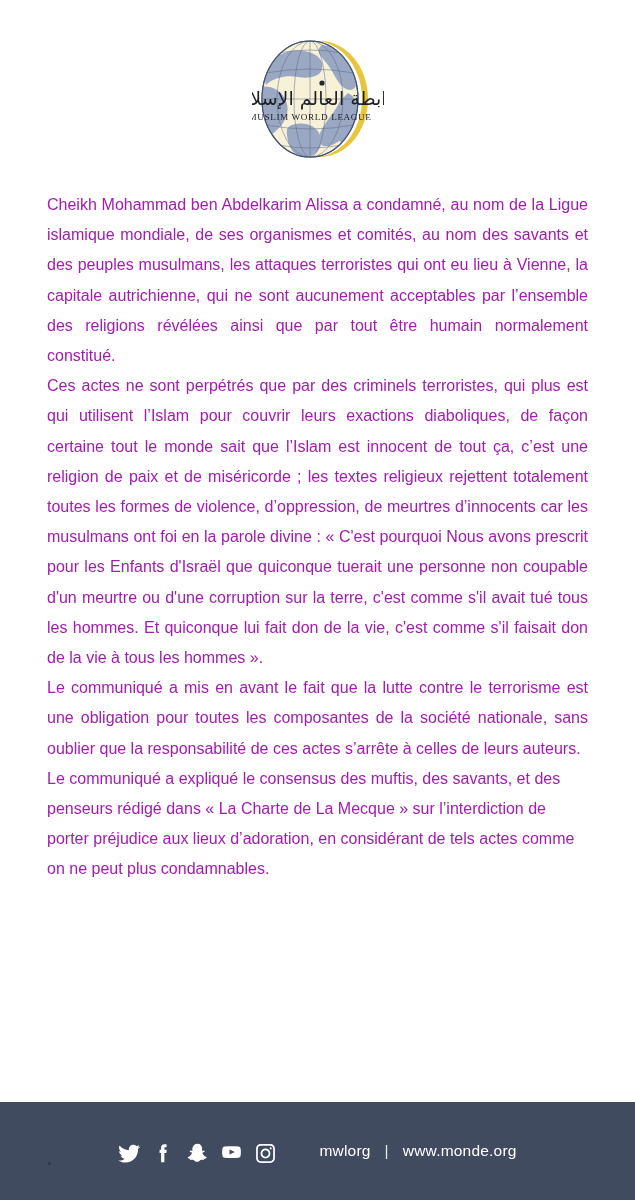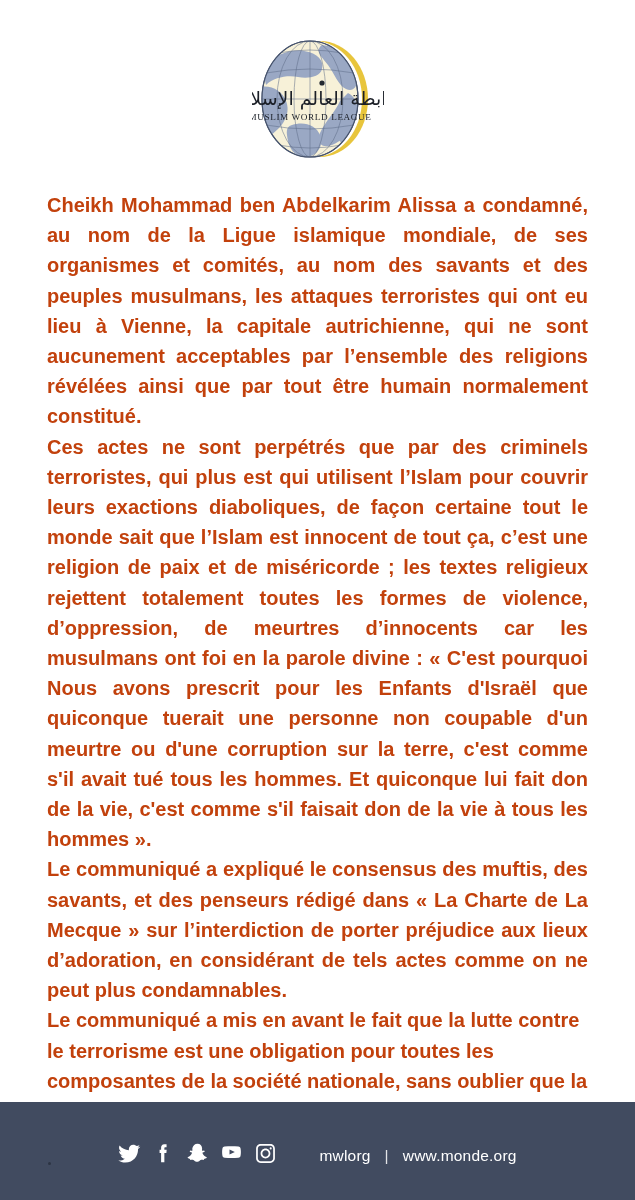--- a/index.html
+++ b/index.html
@@ -52,26 +52,25 @@
   .city-line {
     color: #36405c;
     font-size: 17.5px;
     font-weight: bold;
     letter-spacing: 0.1px;
     margin: 0 0 28px 0;
     line-height: 1.2;
   }
 
   .body-text {
-    color: #c2410c;
-    font-size: 20px;
+    color: #a21caf;
+    font-size: 16px;
     line-height: 30.2px;
     text-align: justify;
     margin: 0;
-    font-weight: bold;
   }
   .body-text p {
     margin: 0;
     text-align: justify;
   }
   .body-text p:last-child {
     text-align: left;
   }
   .body-text p.last-left {
     text-align: left;
@@ -85,21 +84,21 @@
     bottom: 0;
     height: 98px;
     background: #414b60;
     display: flex;
     align-items: center;
     justify-content: center;
     box-sizing: border-box;
   }
   .footer-inner {
     display: flex;
-    align-items: flex-end;
+    align-items: flex-start;
     gap: 16px;
     transform: translateY(2px);
   }
   .social-icons {
     display: flex;
     align-items: center;
     gap: 11px;
   }
   .social-icons .ico {
     display: inline-flex;
@@ -191,22 +190,22 @@
         </g>
       </svg>
     </div>
   </div>
 
   <div class="content">
 
     <div class="body-text">
       <p>Cheikh Mohammad ben Abdelkarim Alissa a condamné, au nom de la Ligue islamique mondiale, de ses organismes et comités, au nom des savants et des peuples musulmans, les attaques terroristes qui ont eu lieu à Vienne, la capitale autrichienne, qui ne sont aucunement acceptables par l’ensemble des religions révélées ainsi que par tout être humain normalement constitué.</p>
       <p>Ces actes ne sont perpétrés que par des criminels terroristes, qui plus est qui utilisent l’Islam pour couvrir leurs exactions diaboliques, de façon certaine tout le monde sait que l’Islam est innocent de tout ça, c’est une religion de paix et de miséricorde ; les textes religieux rejettent totalement toutes les formes de violence, d’oppression, de meurtres d’innocents car les musulmans ont foi en la parole divine : « C'est pourquoi Nous avons prescrit pour les Enfants d'Israël que quiconque tuerait une personne non coupable d'un meurtre ou d'une corruption sur la terre, c'est comme s'il avait tué tous les hommes. Et quiconque lui fait don de la vie, c'est comme s'il faisait don de la vie à tous les hommes ».</p>
+      <p>Le communiqué a mis en avant le fait que la lutte  contre le terrorisme est une obligation pour toutes les composantes de la société nationale, sans oublier que la responsabilité de ces actes s’arrête à celles de leurs auteurs.</p>
       <p>Le communiqué a expliqué le consensus des muftis, des savants, et des penseurs rédigé dans « La Charte de La Mecque » sur l’interdiction de porter préjudice aux lieux d’adoration, en considérant de tels actes comme on ne peut plus condamnables.</p>
-      <p>Le communiqué a mis en avant le fait que la lutte  contre le terrorisme est une obligation pour toutes les composantes de la société nationale, sans oublier que la responsabilité de ces actes s’arrête à celles de leurs auteurs.</p>
     </div>
   </div>
 
   <div class="footer">
     <span class="footer-dot"></span>
 
     <div class="footer-inner">
 
       <div class="social-icons">
 

